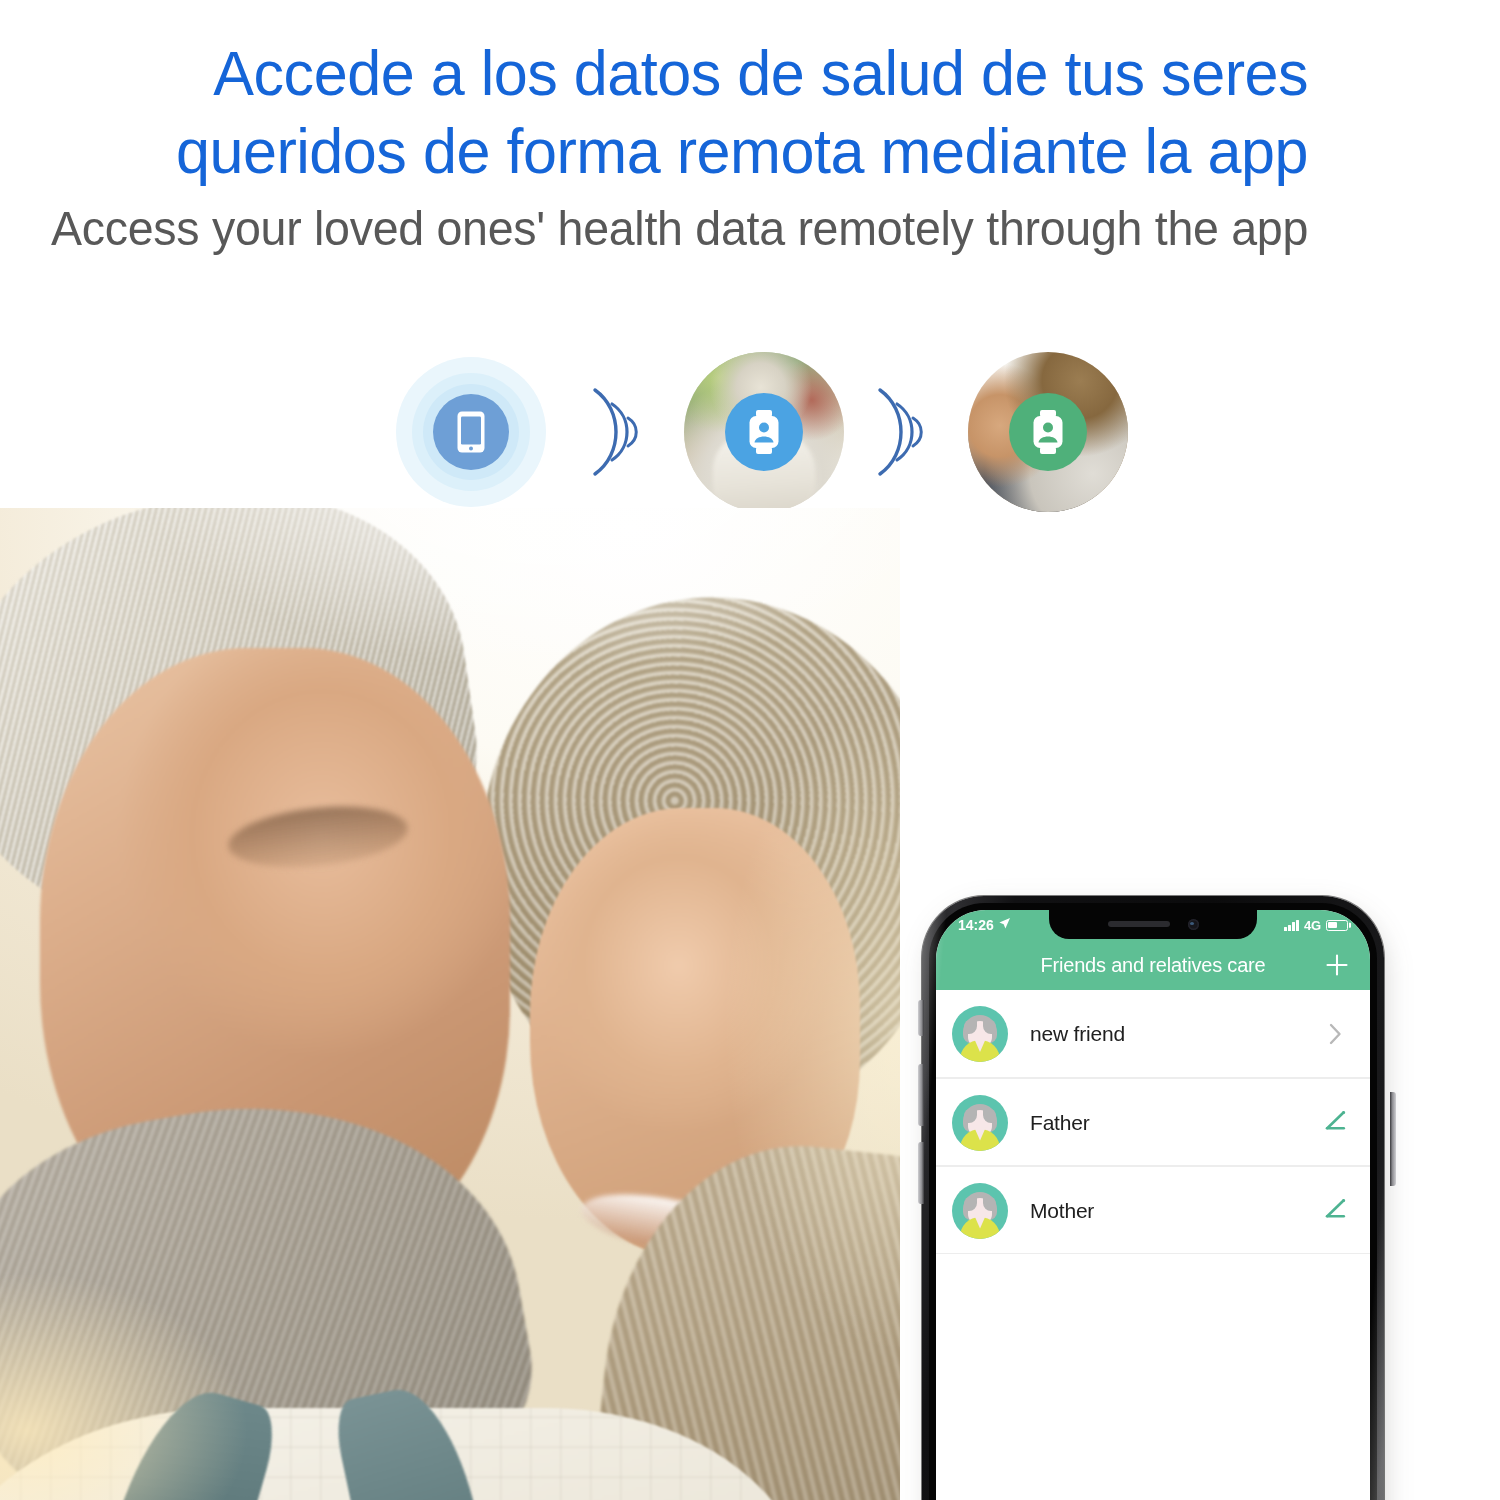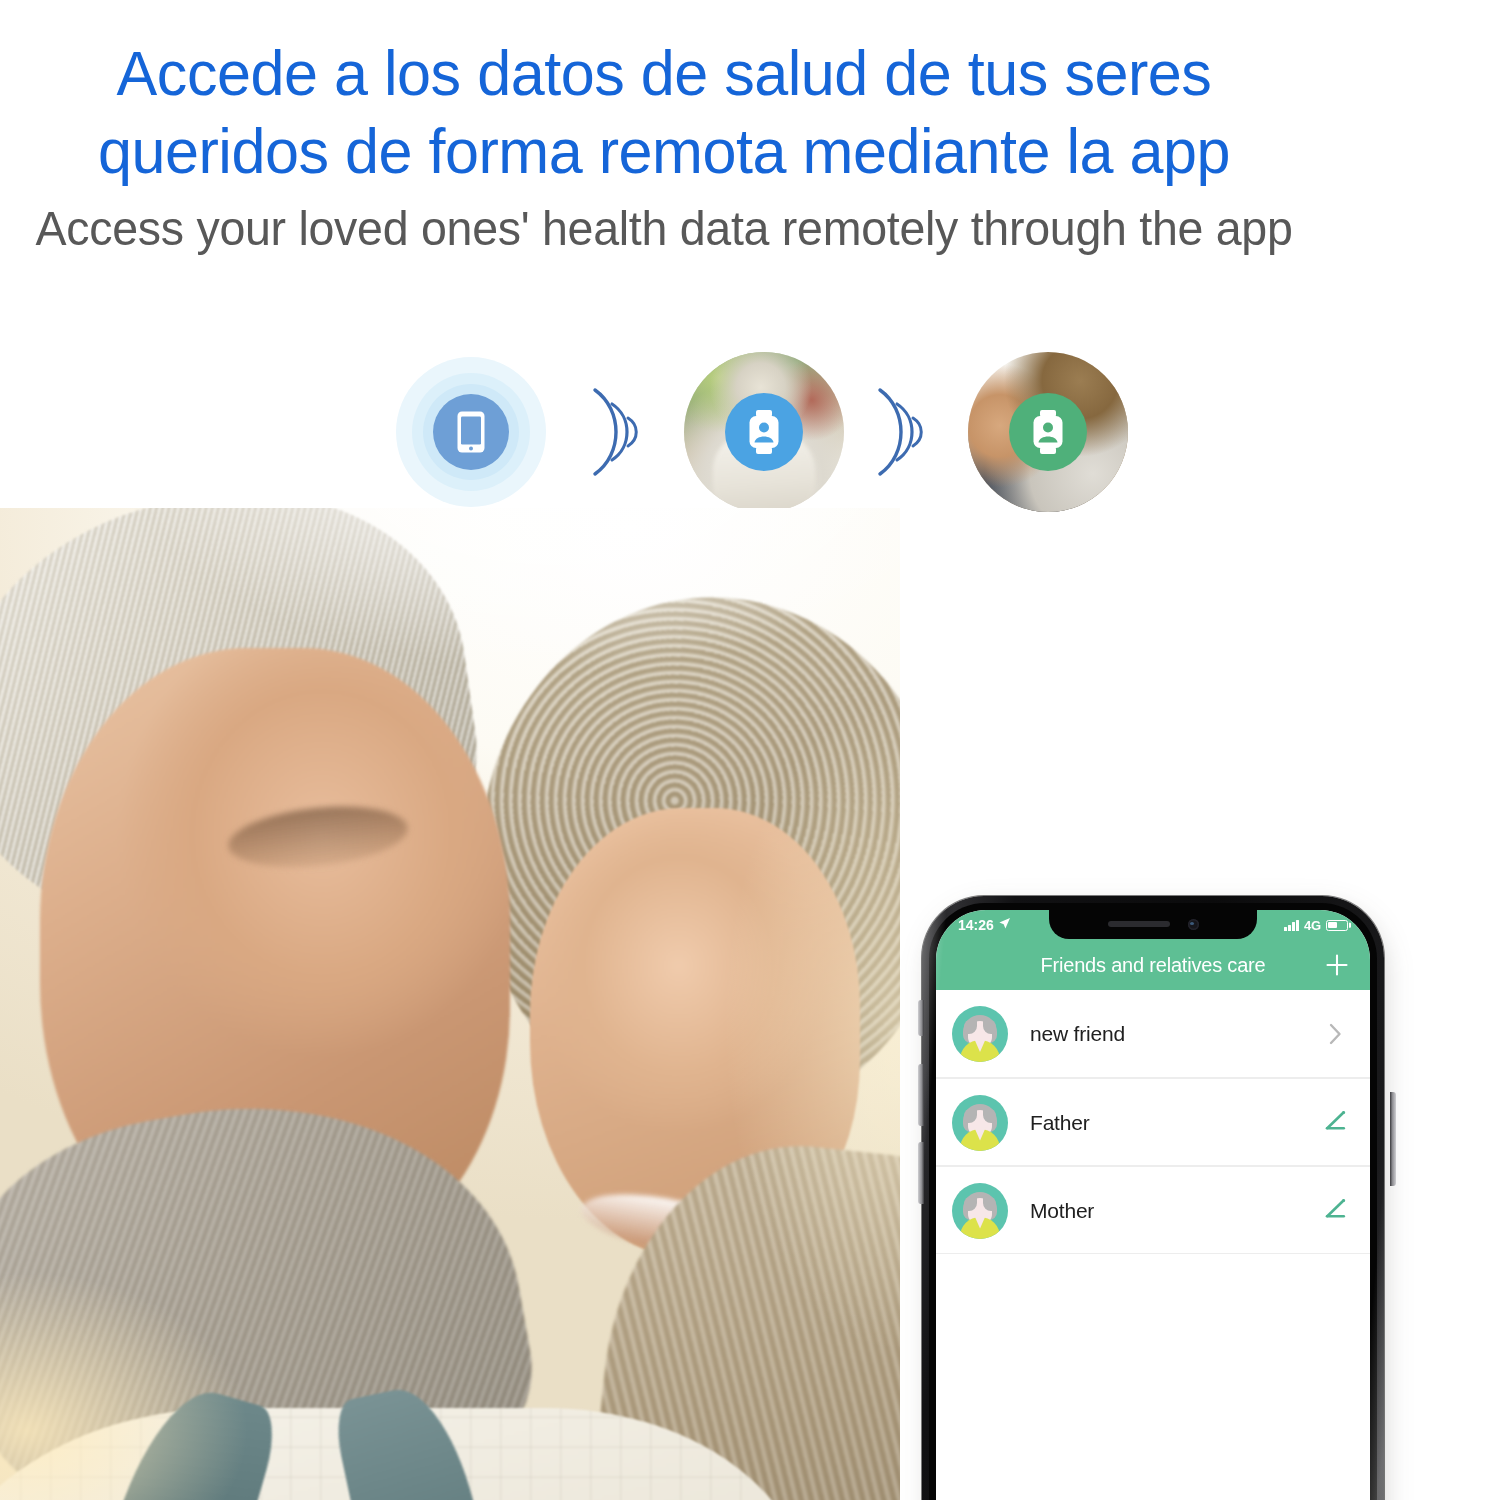--- a/index.html
+++ b/index.html
@@ -19,21 +19,21 @@
     background: #ffffff;
     overflow: hidden;
   }
 
   
   .headline-block {
     position: absolute;
     top: 34px;
     left: 0;
     width: 1328px;
-    text-align: center;
+    text-align: right;
   }
   .headline-es {
     color: #1565D8;
     font-size: 63px;
     line-height: 78px;
     font-weight: 400;
     letter-spacing: -0.5px;
     font-family: "Liberation Sans", sans-serif;
     transform: scaleX(0.97);
   }

